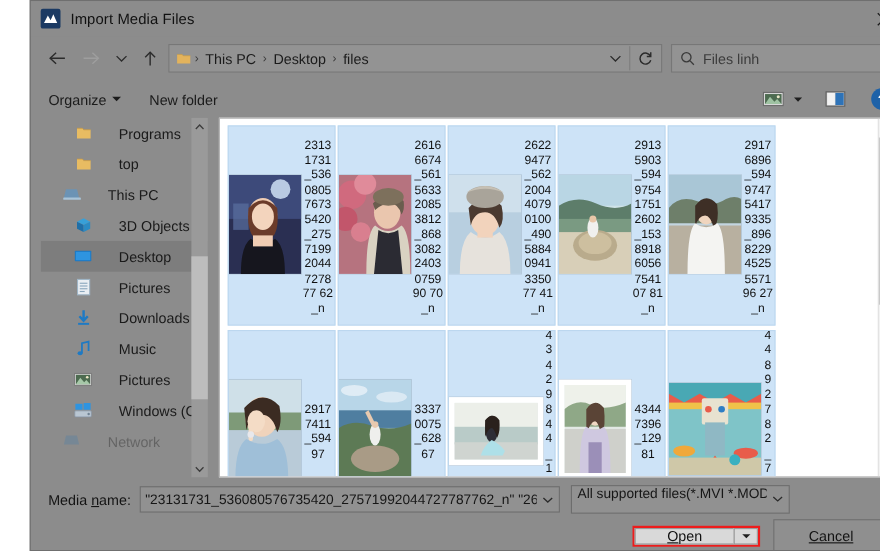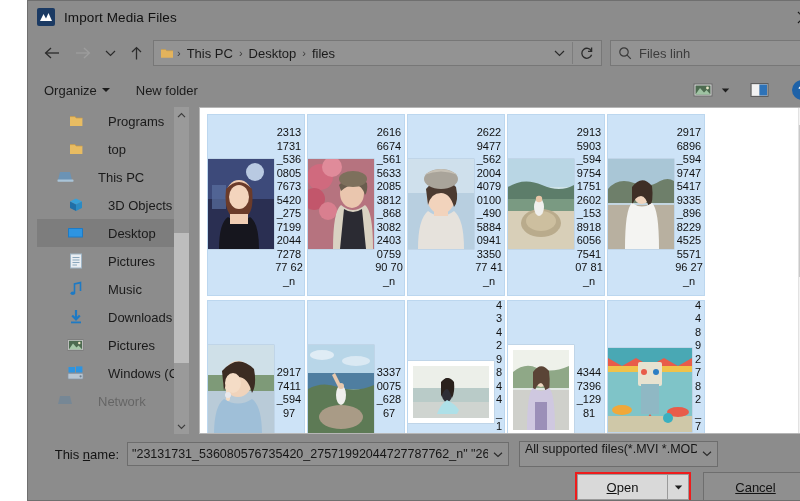--- a/index.html
+++ b/index.html
@@ -392,21 +392,21 @@
   .btnrow {
     height: 36px;
     display: flex;
     align-items: center;
     justify-content: flex-end;
     gap: 0;
   }
   .open-wrap {
     border: 2px solid #ee1c1c;
     display: flex;
-    height: 30px;
+    height: 19px;
     align-items: stretch;
     margin-right: 12px;
   }
   .open-btn {
     width: 90px;
     background: #d9d9d9;
     border: 1px solid #9a9a9a;
     border-right: none;
     display: flex; align-items: center; justify-content: center;
     font-size: 13px;
@@ -629,35 +629,35 @@
             <rect x="3.5" y="9" width="7" height="1" fill="#8aa7bd"></rect>
             <rect x="3.5" y="11.5" width="4.5" height="1" fill="#8aa7bd"></rect>
           </svg>
         </span>
         <span>Pictures</span>
       </div>
 
       <div class="nav-item indent2">
         <span class="nav-icon">
           <svg width="14" height="16" viewBox="0 0 14 16">
+            <path d="M7 1 V9.5 M3.2 6.5 L7 10.5 L10.8 6.5" fill="none" stroke="#1e7ac4" stroke-width="2.2"></path>
+            <rect x="2" y="12.5" width="10" height="1.8" fill="#1e7ac4"></rect>
+          </svg>
+        </span>
+        <span>Downloads</span>
+      </div>
+
+      <div class="nav-item indent2">
+        <span class="nav-icon">
+          <svg width="14" height="16" viewBox="0 0 14 16">
             <path d="M5.5 12 V3 L11.5 1.6 V10" fill="none" stroke="#1e7ac4" stroke-width="1.6"></path>
             <ellipse cx="3.8" cy="12.2" rx="2.3" ry="1.8" fill="#1e7ac4"></ellipse>
           </svg>
         </span>
         <span>Music</span>
-      </div>
-
-      <div class="nav-item indent2">
-        <span class="nav-icon">
-          <svg width="14" height="16" viewBox="0 0 14 16">
-            <path d="M7 1 V9.5 M3.2 6.5 L7 10.5 L10.8 6.5" fill="none" stroke="#1e7ac4" stroke-width="2.2"></path>
-            <rect x="2" y="12.5" width="10" height="1.8" fill="#1e7ac4"></rect>
-          </svg>
-        </span>
-        <span>Downloads</span>
       </div>
 
       <div class="nav-item indent2">
         <span class="nav-icon">
           <svg width="17" height="14" viewBox="0 0 17 14">
             <rect x="0.8" y="1.5" width="15.4" height="11" fill="#d8d8d8" stroke="#7e7e7e" stroke-width="1"></rect>
             <rect x="2" y="2.7" width="13" height="8.6" fill="#4d6b50"></rect>
             <path d="M2 11.3 L6 5.5 L9.5 9.5 L11.5 7.5 L15 11.3 Z" fill="#a6c8a8"></path>
             <circle cx="12.3" cy="5" r="1.2" fill="#efe9c6"></circle>
           </svg>
@@ -913,21 +913,21 @@
             <path d="M1 1.8 L4.5 5.4 L8 1.8" fill="none" stroke="#5a5a5a" stroke-width="1.2"></path>
           </svg>
         </div>
       </div>
     </div>
   </div>
 
   <div class="footer">
     <div class="fnrow">
       <div class="fn-label">
-        <span>This </span><u>n</u><span>ame:</span>
+        <span>Media </span><u>n</u><span>ame:</span>
       </div>
       <div class="fn-input">
         <span class="fn-input-text">"23131731_536080576735420_27571992044727787762_n" "26166</span>
         <span class="fn-chevron">
           <svg width="10" height="7" viewBox="0 0 10 7">
             <path d="M1 1.8 L5 5.4 L9 1.8" fill="none" stroke="#2b2b2b" stroke-width="1.2"></path>
           </svg>
         </span>
       </div>
       <div class="filter-select">

